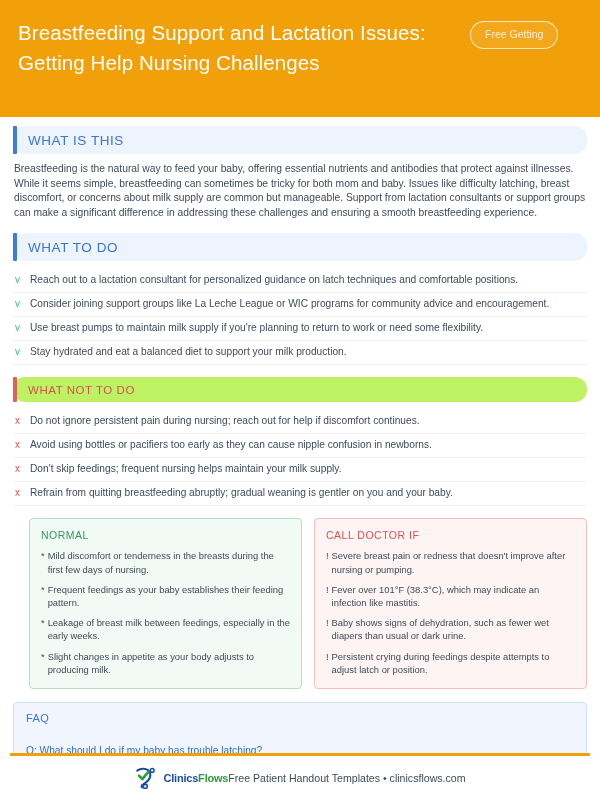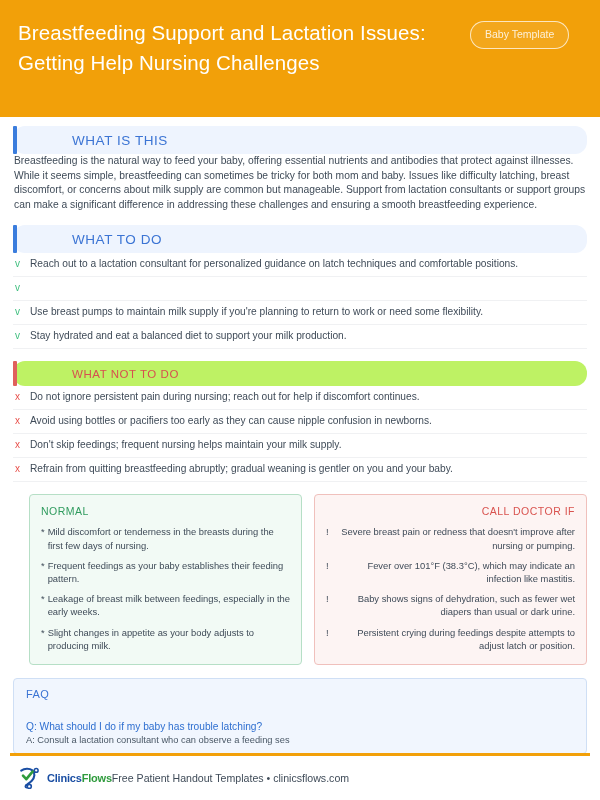--- a/index.html
+++ b/index.html
@@ -59,22 +59,21 @@
     flex: 1;
     padding: 9px 13px 0 13px;
     box-sizing: border-box;
     overflow: hidden;
   }
 
   .sec-head {
     display: flex;
     align-items: center;
     border-radius: 12px;
-    margin-bottom: 0;
-    gap: 44px;
+    margin-bottom: 8px;
   }
   .sec-head .bar {
     width: 4px;
     align-self: stretch;
     flex: none;
     border-radius: 1px;
   }
   .sec-head .txt {
     padding-left: 11px;
     letter-spacing: 0.55px;
@@ -144,21 +143,20 @@
     padding: 10px 11px 12px 11px;
     min-height: 144px;
   }
   .card.normal {
     background: #f2faf5;
     border-color: #b6dfc6;
   }
   .card.doctor {
     background: #fdf4f3;
     border-color: #f0c0bc;
-    text-align: right;
   }
   .card-title {
     font-size: 10.5px;
     letter-spacing: 0.5px;
     margin-bottom: 8px;
   }
   .card.normal .card-title { color: #2f9b5e; }
   .card.doctor .card-title { color: #d9534f; }
   .card-item {
     display: flex;
@@ -212,21 +210,21 @@
   
   .footer-rule {
     height: 3px;
     background: #f2a009;
     margin: 0 10px;
   }
   .footer {
     height: 44px;
     display: flex;
     align-items: center;
-    justify-content: flex-start;
+    justify-content: center;
     padding: 4px 18px;
     box-sizing: border-box;
   }
   .brand {
     display: flex;
     align-items: center;
     gap: 3px;
   }
   .brand-text {
     font-size: 11px;
@@ -240,21 +238,21 @@
     color: #3f4b58;
   }
 </style>
 </head>
 <body>
 
 <div class="page">
 
   <div class="header">
     <h1 class="header-title">Breastfeeding Support and Lactation Issues: Getting Help Nursing Challenges</h1>
-    <div class="free-pill">Baby Template</div>
+    <div class="free-pill">Free Getting</div>
   </div>
 
   <div class="body">
 
     <div class="sec-head blue">
       <span class="bar"></span>
       <span class="txt">WHAT IS THIS</span>
     </div>
     <p class="intro">Breastfeeding is the natural way to feed your baby, offering essential nutrients and antibodies that protect against illnesses. While it seems simple, breastfeeding can sometimes be tricky for both mom and baby. Issues like difficulty latching, breast discomfort, or concerns about milk supply are common but manageable. Support from lactation consultants or support groups can make a significant difference in addressing these challenges and ensuring a smooth breastfeeding experience.</p>
 
@@ -262,20 +260,21 @@
       <span class="bar"></span>
       <span class="txt">WHAT TO DO</span>
     </div>
     <div class="list">
       <div class="list-row">
         <span class="mark ok">v</span>
         <span class="label">Reach out to a lactation consultant for personalized guidance on latch techniques and comfortable positions.</span>
       </div>
       <div class="list-row">
         <span class="mark ok">v</span>
+        <span class="label">Consider joining support groups like La Leche League or WIC programs for community advice and encouragement.</span>
       </div>
       <div class="list-row">
         <span class="mark ok">v</span>
         <span class="label">Use breast pumps to maintain milk supply if you're planning to return to work or need some flexibility.</span>
       </div>
       <div class="list-row">
         <span class="mark ok">v</span>
         <span class="label">Stay hydrated and eat a balanced diet to support your milk production.</span>
       </div>
     </div>

